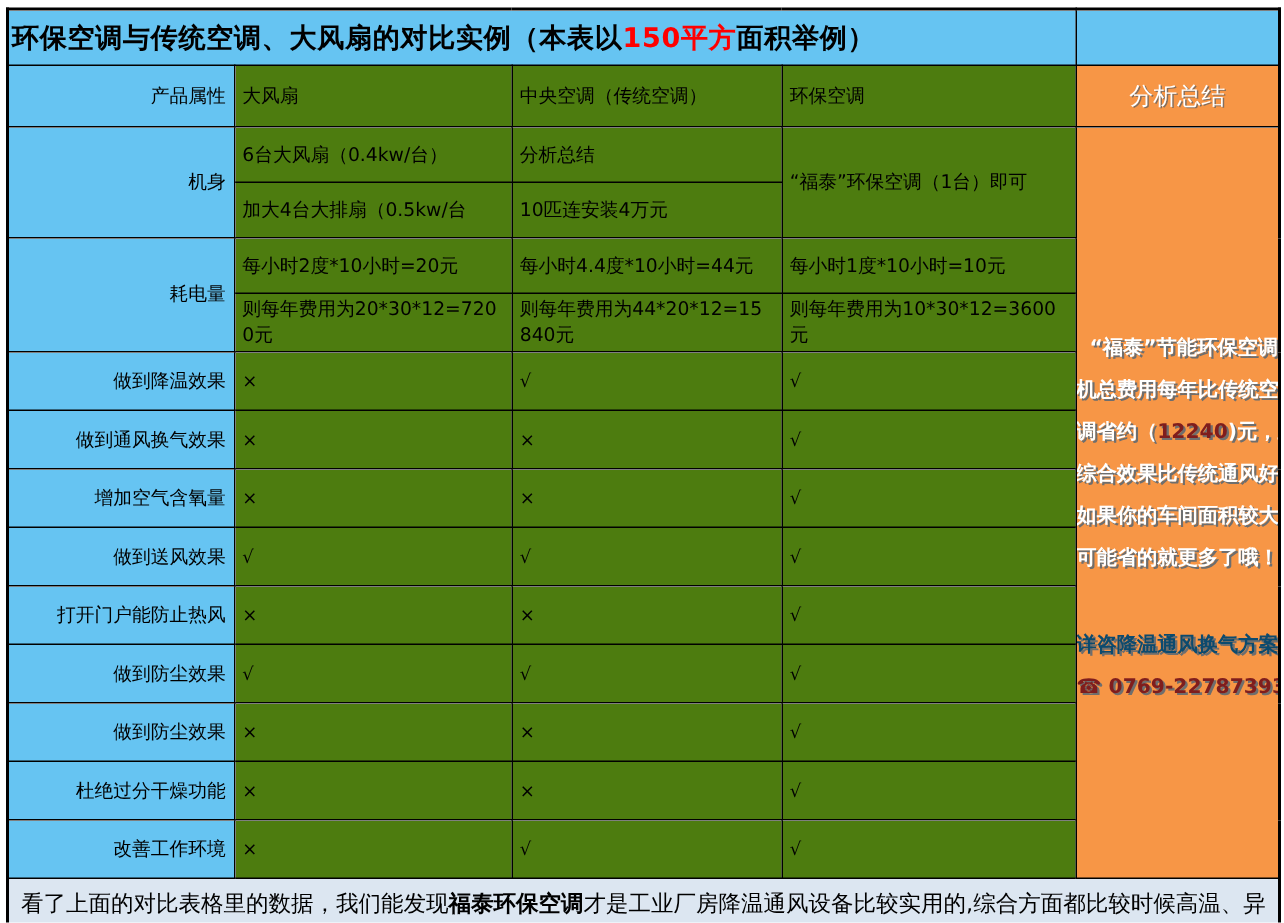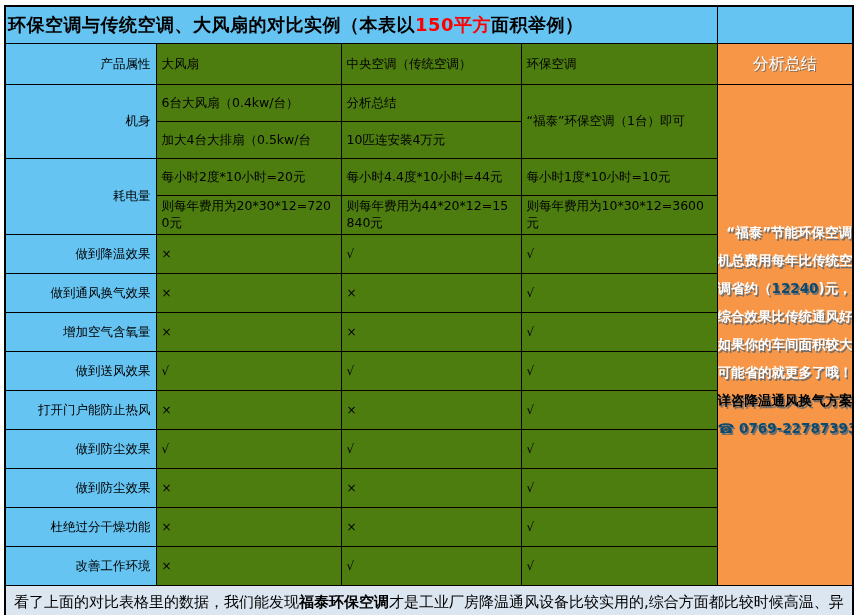--- a/index.html
+++ b/index.html
@@ -55,22 +55,22 @@
   .summary-inner{
     padding-top:133px;
     text-align:right;
     font-weight:bold;
     font-size:13.5px;
     line-height:28px;
     color:#ffffff;
     text-shadow:1.5px 1.5px 0 #6e6e6e;
     white-space:nowrap;
   }
-  .sum-red{color:#0c4a6e;}
-  .sum-blue{color:#000000;}
+  .sum-red{color:#7f1d1d;}
+  .sum-blue{color:#0c4a6e;margin-top:30px;}
   .footer-cell{
     background:#dce6f1;
     font-size:15px;
     line-height:25px;
     height:52px;
     padding:4px 8px;
     vertical-align:top;
   }
   b{font-weight:bold;}
 </style>

